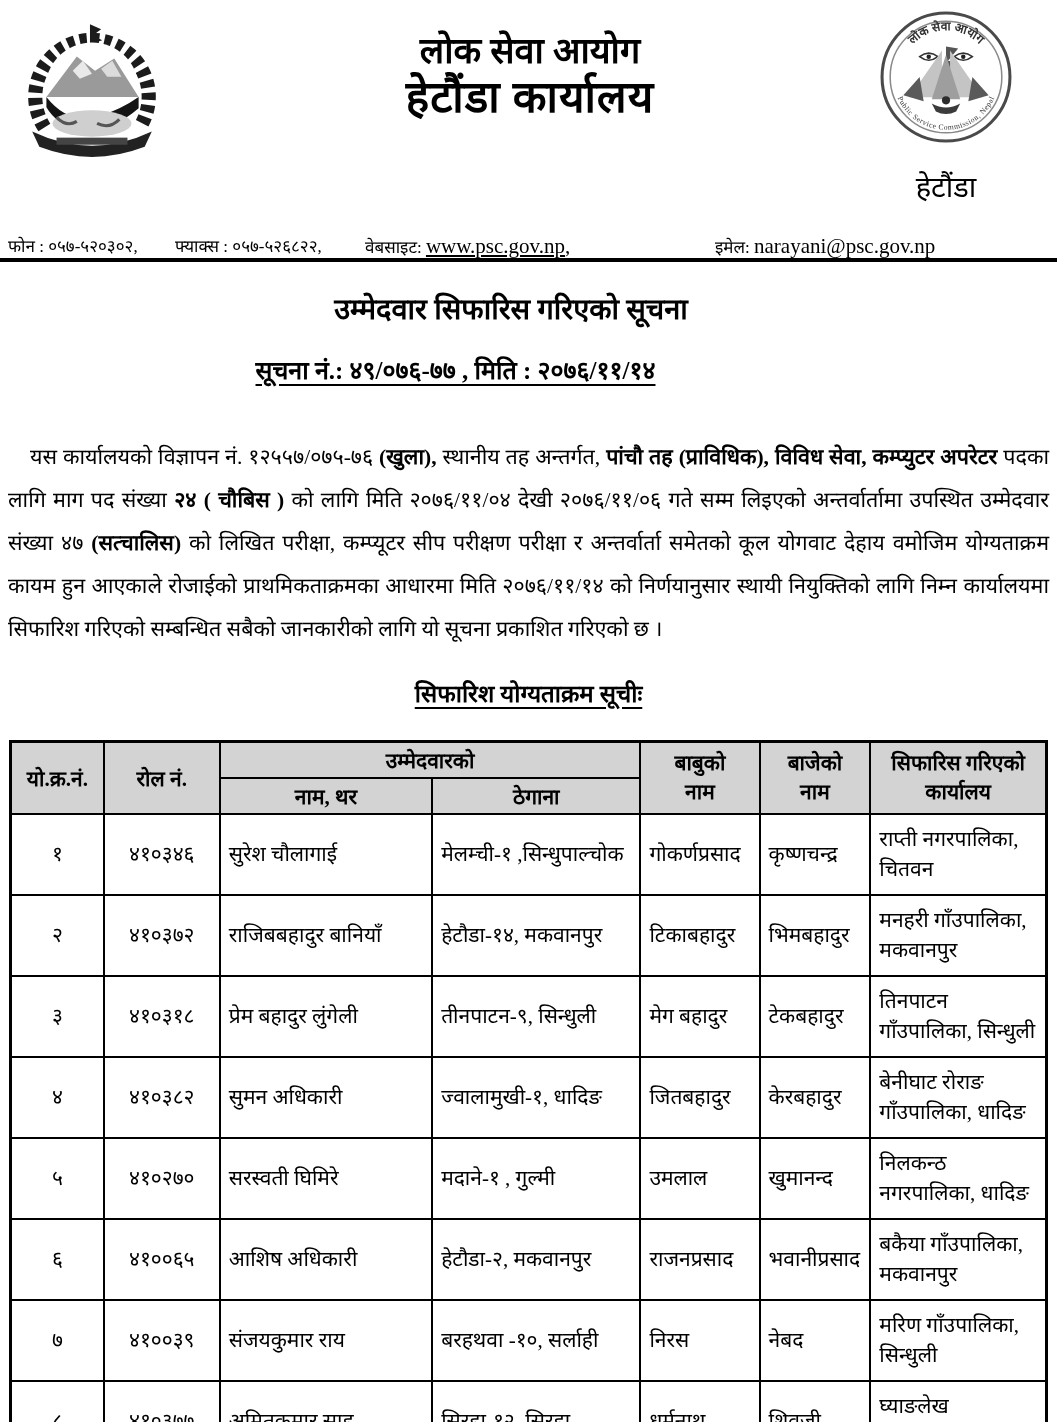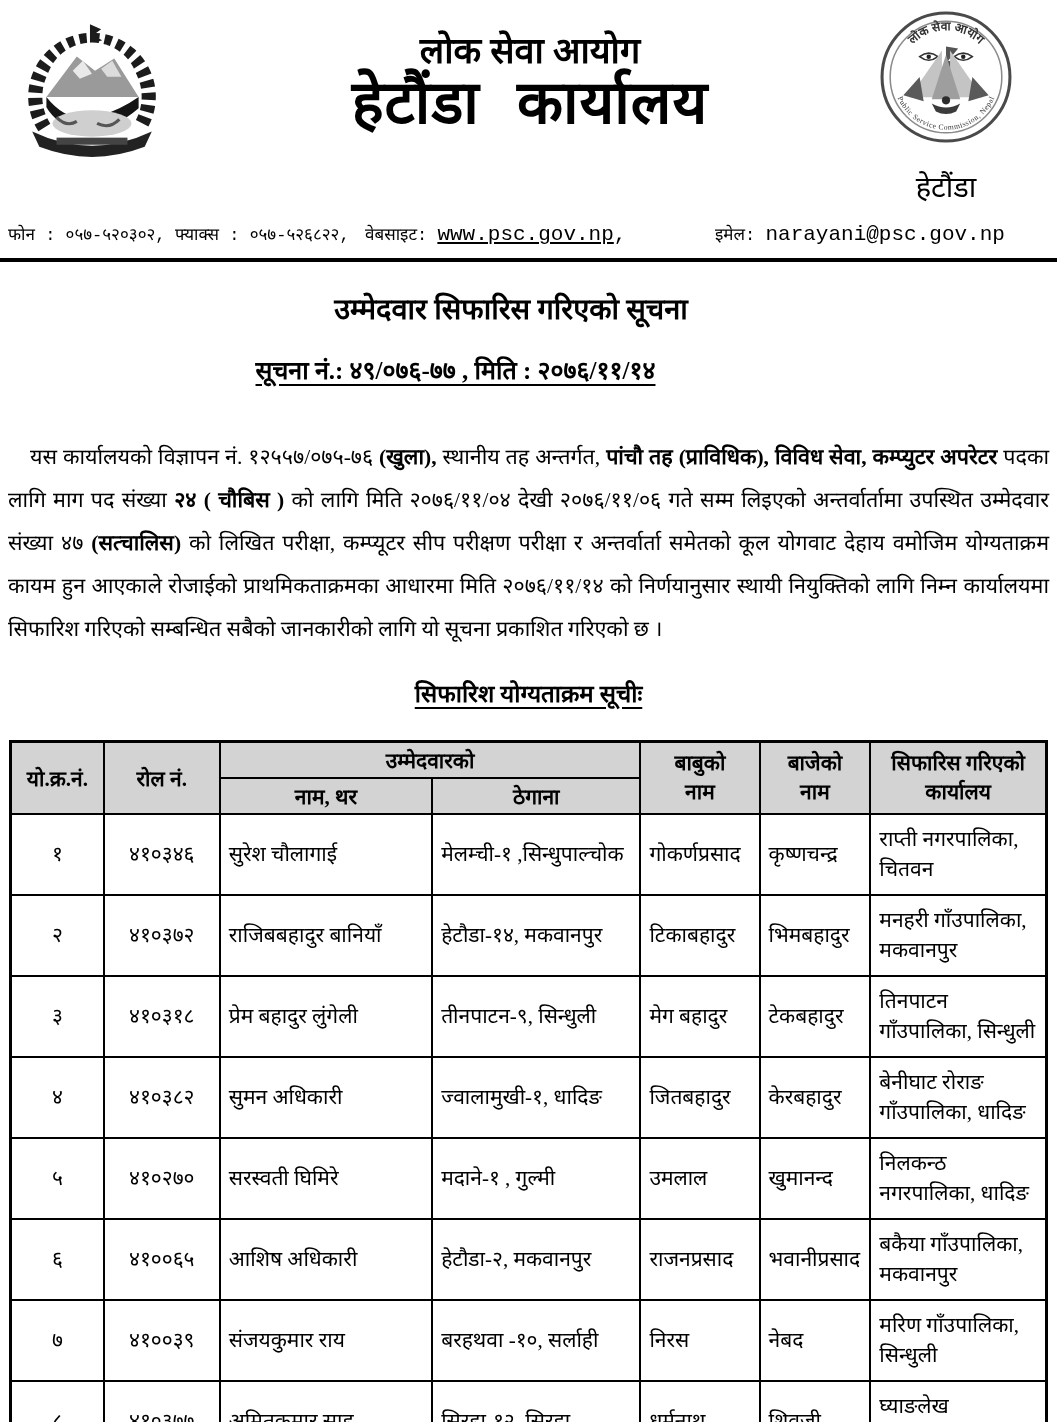--- a/index.html
+++ b/index.html
@@ -6,26 +6,26 @@
   body{
     width:1057px;height:1422px;background:#ffffff;color:#000;
     font-family:"Liberation Serif","DejaVu Serif",serif;
     position:relative;overflow:hidden;
   }
   
   .letterhead{position:absolute;top:0;left:0;width:847px;height:258px;}
   .emblem-left{position:absolute;top:18px;left:16px;width:152px;height:142px;}
   .head-center{position:absolute;top:30px;left:230px;width:600px;text-align:center;}
   .org-name{font-size:36px;font-weight:600;line-height:1.2;}
-  .office-name{font-size:60px;font-weight:bold;line-height:1.15;letter-spacing:1px;font-family:Liberation Mono, monospace;}
+  .office-name{font-size:44px;font-weight:bold;line-height:1.15;letter-spacing:1px;}
   .seal-wrap{position:absolute;top:10px;left:876px;width:140px;text-align:center;}
   .seal-caption{margin-top:18px;font-size:29px;}
   
   .contact{position:absolute;top:222px;left:8px;right:8px;height:34px;font-size:17px;}
-  .contact .item{position:absolute;top:0;white-space:nowrap;font-family:Liberation Mono, monospace;}
+  .contact .item{position:absolute;top:12px;white-space:nowrap;}
   .c-phone{left:0;}
   .c-fax{left:167px;}
   .c-web{left:357px;}
   .c-email{left:707px;}
   .latin{font-size:21px;margin-top:44px;}
   .uline{text-decoration:underline;}
   .rule{position:absolute;top:258px;left:0;width:1057px;height:4px;background:#000;}
   
   .notice-title{position:absolute;top:288px;left:0;width:1022px;text-align:center;font-size:29px;font-weight:bold;}
   .notice-subtitle{position:absolute;top:352px;left:0;width:911px;text-align:center;font-size:25px;font-weight:bold;}

